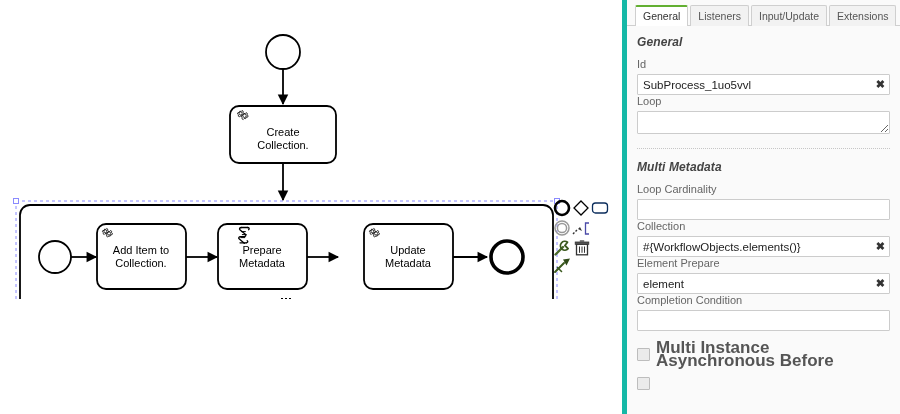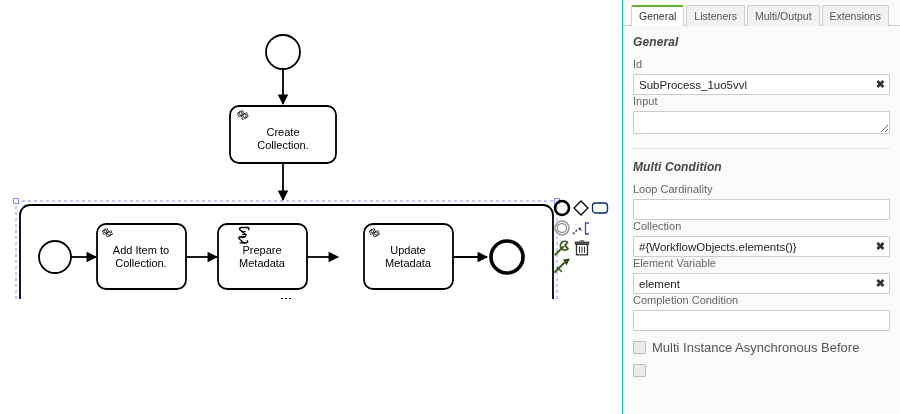--- a/index.html
+++ b/index.html
@@ -28,21 +28,21 @@
     width:56px;height:76px;
   }
   .pad-entry{
     position:absolute;width:18px;height:18px;
     cursor:pointer;
   }
 
   
   #properties{
     position:absolute;left:622px;top:0;width:278px;height:414px;
-    background:#14b8a6;border-left:1px solid #14b8a6;
+    background:#14b8a6;border-left:5px solid #14b8a6;
     box-sizing:border-box;overflow:hidden;
   }
   #tabs{
     display:flex;align-items:flex-end;height:26px;
     padding-left:8px;background:#fafafa;
     border-bottom:1px solid #cfcfcf;box-sizing:border-box;
   }
   .tab{
     font-size:10.5px;color:#555;background:#f2f2f2;
     border:1px solid #cfcfcf;border-bottom:none;
@@ -84,21 +84,21 @@
   .clear-x{
     position:absolute;right:5px;top:3px;
     font-size:11px;font-weight:bold;color:#333;
     cursor:pointer;line-height:14px;user-select:none;
   }
   .cbrow{display:flex;align-items:center;margin-top:10px;}
   .cbox{
     width:11px;height:11px;border:1px solid #bdbdbd;background:#ebebeb;
     border-radius:1px;margin-right:6px;flex:none;cursor:pointer;
   }
-  .cblabel{font-size:13px;color:#555;font-weight:normal;line-height:13px;}
+  .cblabel{font-size:17px;color:#555;font-weight:bold;line-height:13px;}
 </style>
 </head>
 <body>
 
 <div id="app">
 
   <div id="canvas">
     <svg width="622" height="414" viewBox="0 0 622 414" xmlns="http://www.w3.org/2000/svg">
       <defs>
         <marker id="arrow" viewBox="0 0 12 12" refX="10" refY="6" markerWidth="7" markerHeight="7" orient="auto-start-reverse">
@@ -273,65 +273,65 @@
         </svg>
       </div>
     </div>
   </div>
 
   <div id="properties">
 
     <div id="tabs">
       <div class="tab active">General</div>
       <div class="tab">Listeners</div>
-      <div class="tab">Multi/Output</div>
+      <div class="tab">Input/Update</div>
       <div class="tab">Extensions</div>
     </div>
 
     <div id="panel-body">
 
       <div class="group">
         <div class="group-title">General</div>
 
         <div class="field">
           <label class="field-label">Id</label>
           <div class="input-wrap">
             <input class="txt" type="text" value="SubProcess_1uo5vvl" style="">
             <span class="clear-x">✖</span>
           </div>
         </div>
 
         <div class="field">
-          <label class="field-label">Input</label>
+          <label class="field-label">Loop</label>
           <div class="input-wrap">
             <textarea class="txt" style=""></textarea>
           </div>
         </div>
       </div>
 
       <div class="group divided">
-        <div class="group-title">Multi Condition</div>
+        <div class="group-title">Multi Metadata</div>
 
         <div class="field">
           <label class="field-label">Loop Cardinality</label>
           <div class="input-wrap">
             <input class="txt empty" type="text" value="" style="">
           </div>
         </div>
 
         <div class="field">
           <label class="field-label">Collection</label>
           <div class="input-wrap">
             <input class="txt" type="text" value="#{WorkflowObjects.elements()}" style="">
             <span class="clear-x">✖</span>
           </div>
         </div>
 
         <div class="field">
-          <label class="field-label">Element Variable</label>
+          <label class="field-label">Element Prepare</label>
           <div class="input-wrap">
             <input class="txt" type="text" value="element" style="">
             <span class="clear-x">✖</span>
           </div>
         </div>
 
         <div class="field">
           <label class="field-label">Completion Condition</label>
           <div class="input-wrap">
             <input class="txt empty" type="text" value="" style="">

